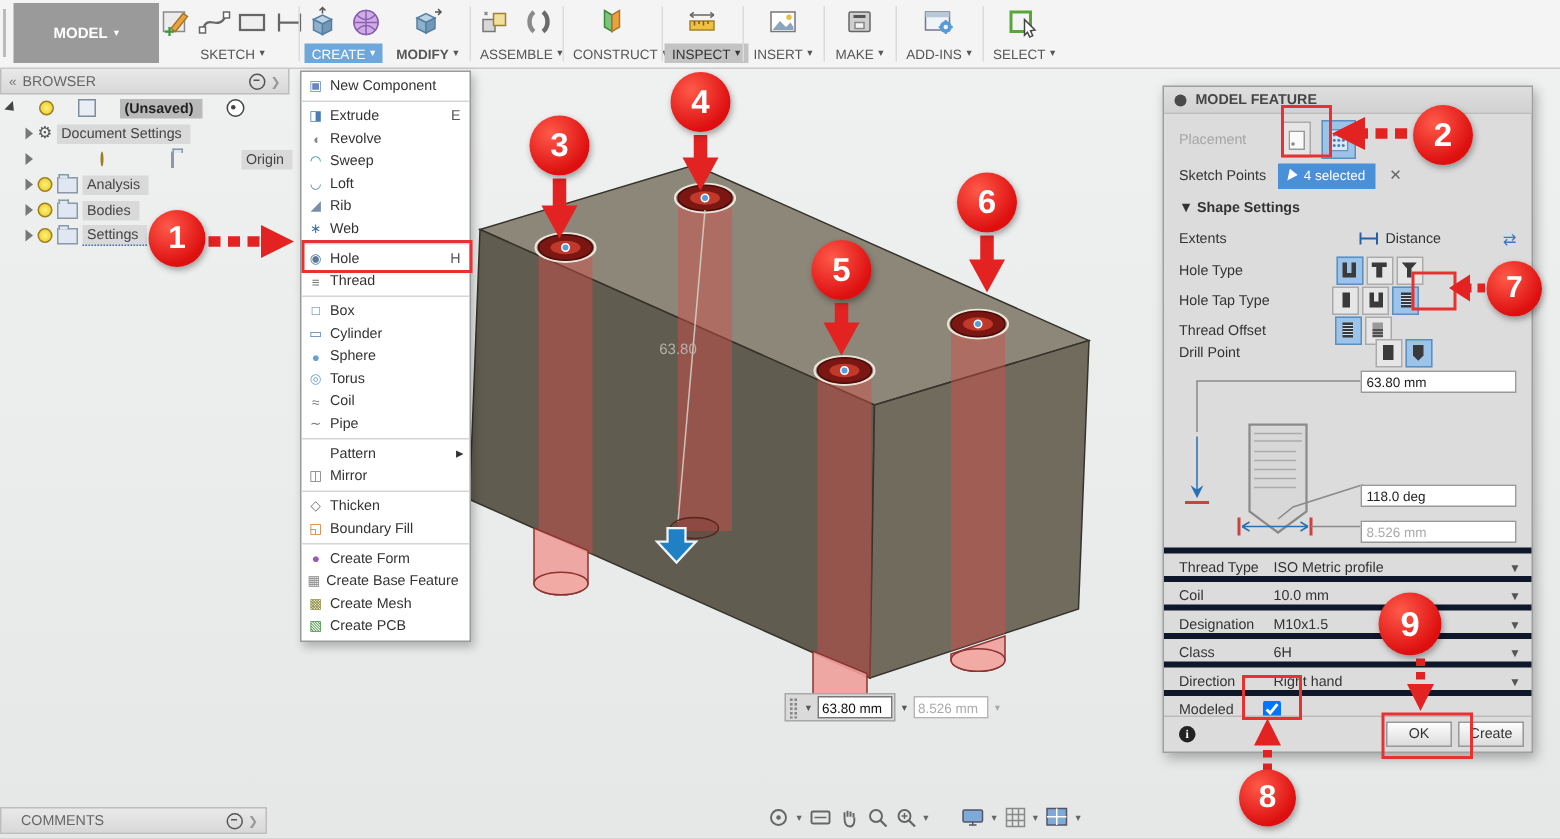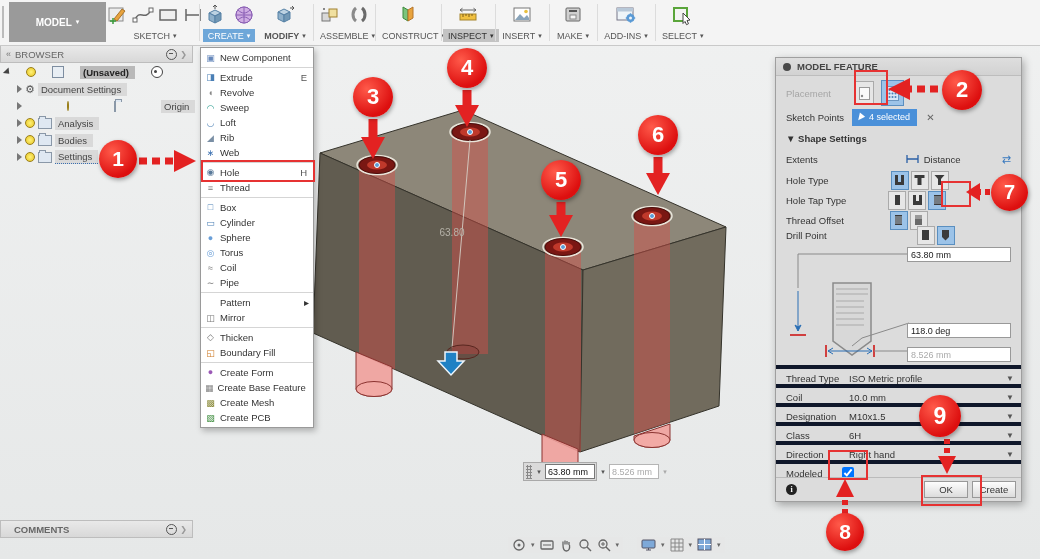--- a/index.html
+++ b/index.html
@@ -91,21 +91,21 @@
   
   .callout{position:absolute;border-radius:50%;background:radial-gradient(circle at 35% 30%,#ff5a4a,#dd0f0f 70%);
      color:#fff;font-weight:bold;display:flex;align-items:center;justify-content:center;z-index:50;
      box-shadow:1px 2px 4px rgba(0,0,0,0.35);}
   .redrect{position:absolute;border:2px solid #e63232;z-index:40;}
   #overlay{position:absolute;left:0;top:0;z-index:45;pointer-events:none;}
   
   #navbar{position:absolute;left:508px;top:535px;height:20px;display:flex;align-items:center;gap:14px;z-index:20;}
   .navgrp{display:flex;align-items:center;gap:5px;background:rgba(230,230,230,0.6);padding:1px 4px;}
   .navic{display:flex;align-items:center;}
-  #comments{position:absolute;left:0;top:520px;width:193px;z-index:20;font-weight:bold;}
+  #comments{position:absolute;left:0;top:538px;width:178px;z-index:20;}
   .spacer{flex:1;}
   .svgic{display:block;}
 </style>
 </head>
 <body>
 
 <div id="stage">
 
   <div id="canvas">
     <svg id="scene" width="1040" height="559">

